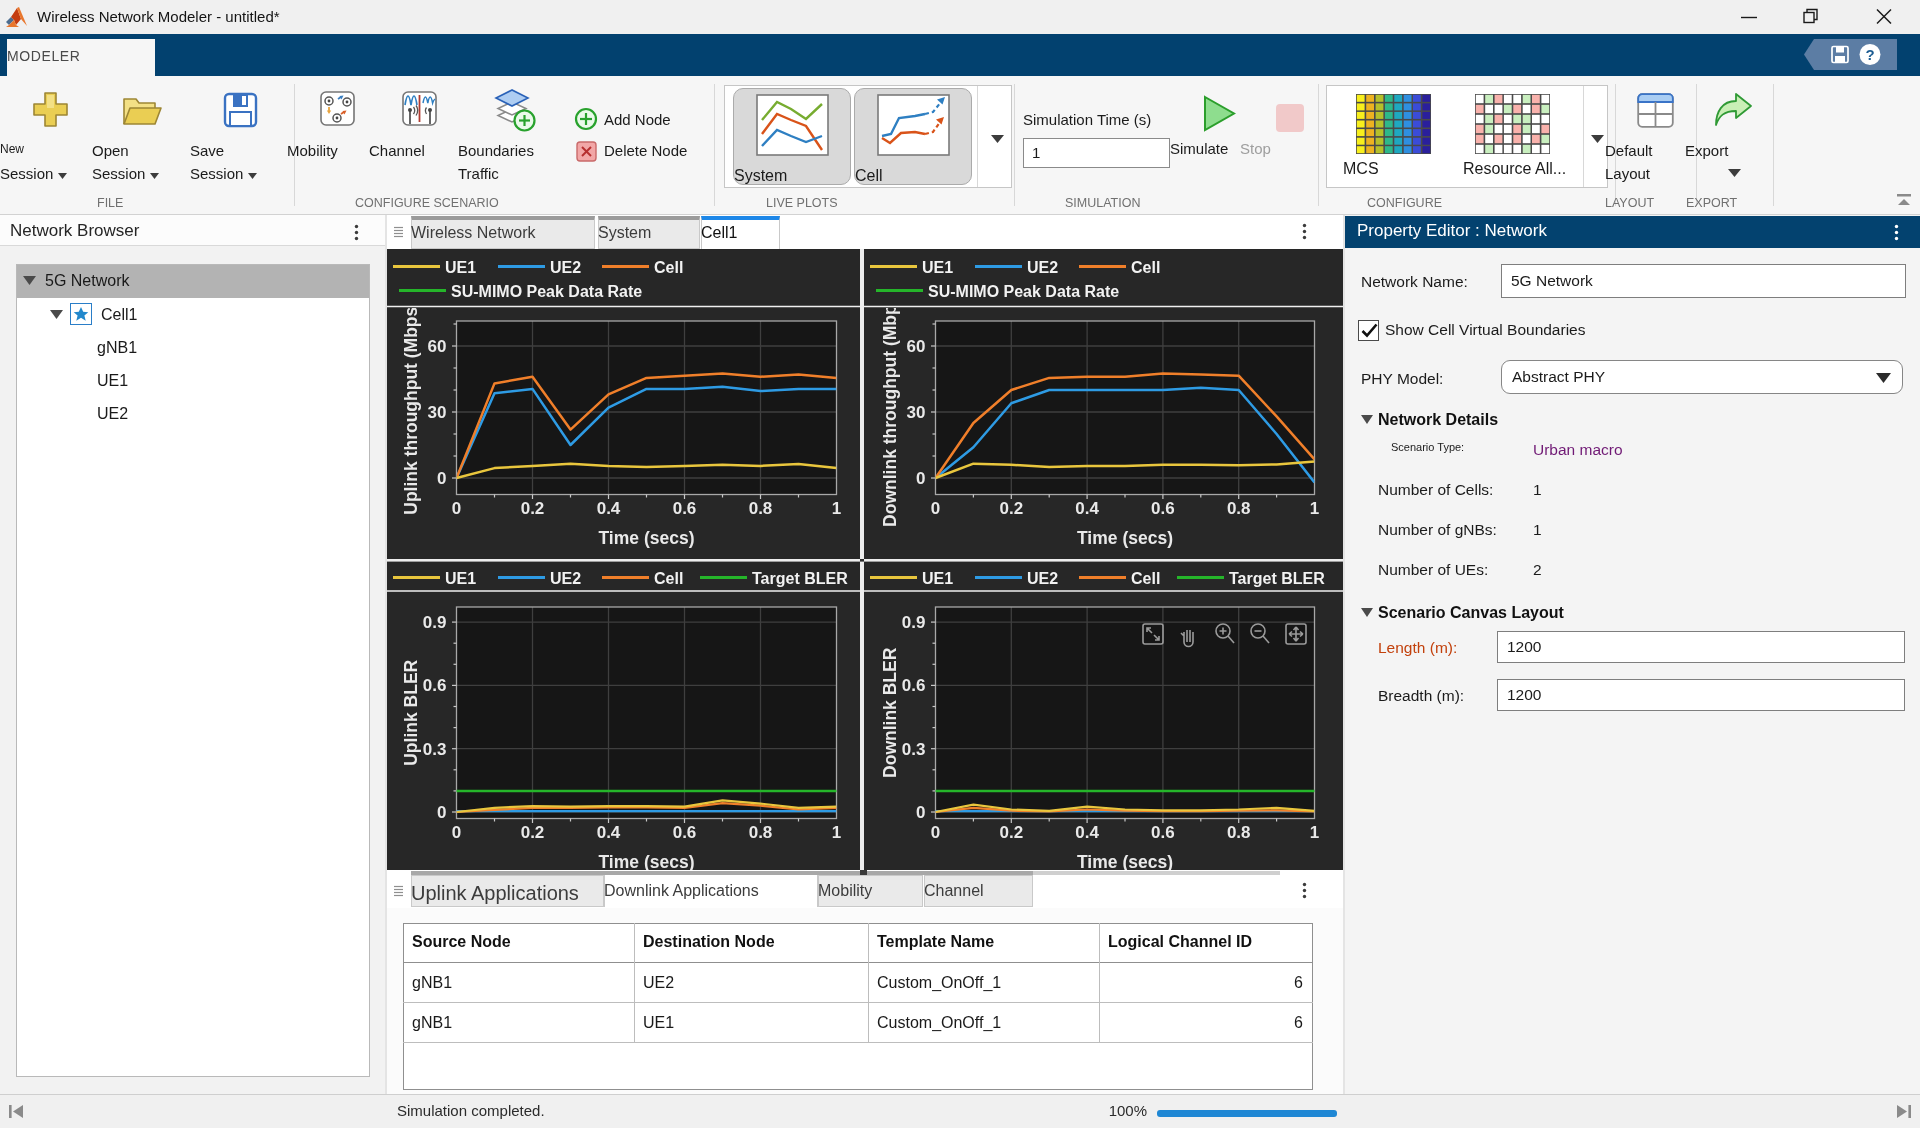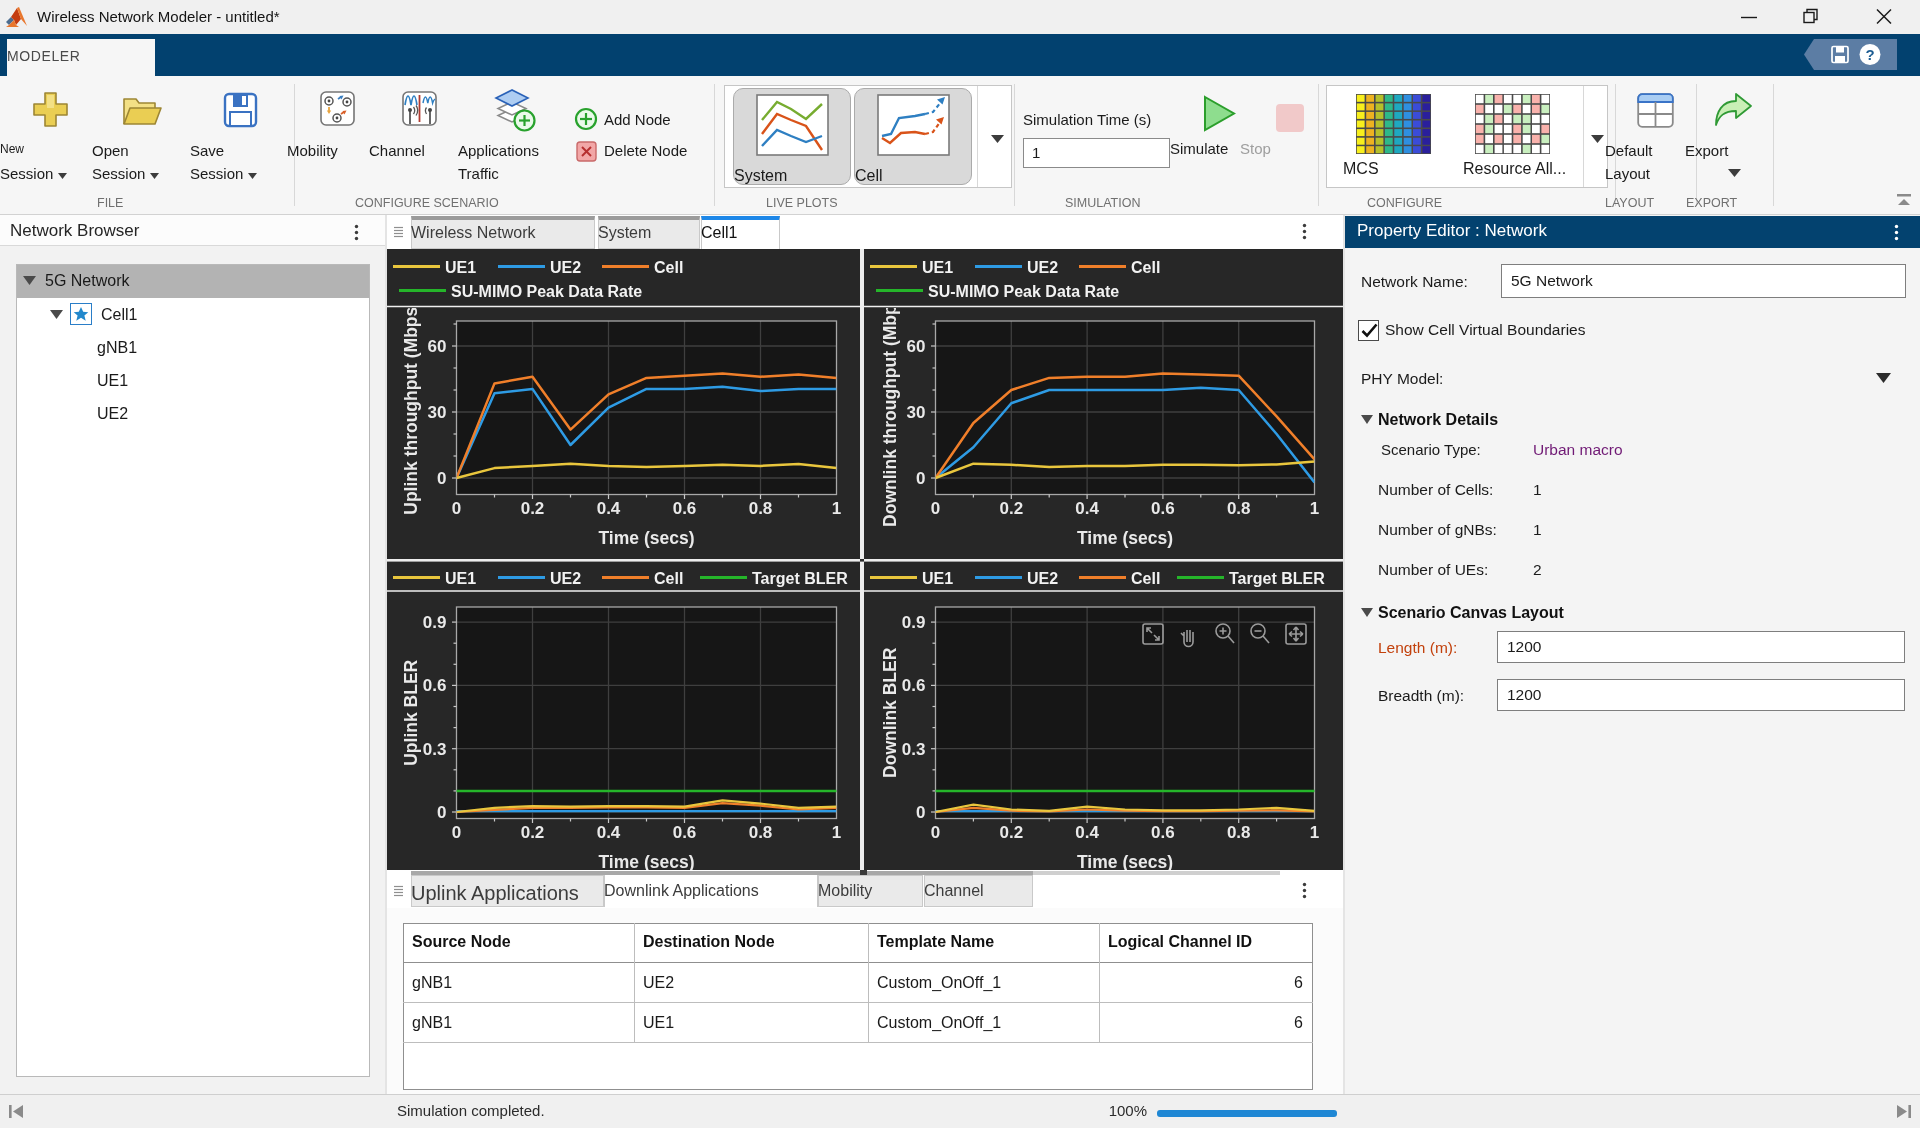--- a/index.html
+++ b/index.html
@@ -122,21 +122,21 @@
   <div class="a ctr" style="left:369px;top:66px;width:100px;font-size:15px;color:#1b1b1b">Channel</div>
 
   <svg class="a" style="left:490px;top:12px" width="46" height="44" viewBox="0 0 46 44">
     <polygon points="22,21 8,27.5 22,34 36,27.5" fill="#fff" stroke="#8a8a8a" stroke-width="1.5"></polygon>
     <polygon points="22,14 8,20.5 22,27 36,20.5" fill="#fff" stroke="#8a8a8a" stroke-width="1.5"></polygon>
     <polygon points="22,2 6,10 22,18 38,10" fill="#aecdf2" stroke="#2a62b8" stroke-width="1.6"></polygon>
     <circle cx="34.5" cy="32.5" r="10" fill="#eafaea" stroke="#28a22d" stroke-width="2.2"></circle>
     <line x1="29" y1="32.5" x2="40" y2="32.5" stroke="#28a22d" stroke-width="2.2"></line>
     <line x1="34.5" y1="27" x2="34.5" y2="38" stroke="#28a22d" stroke-width="2.2"></line>
   </svg>
-  <div class="a ctr" style="left:458px;top:66px;width:100px;font-size:15px;color:#1b1b1b">Applications</div>
+  <div class="a ctr" style="left:458px;top:66px;width:100px;font-size:15px;color:#1b1b1b">Boundaries</div>
   <div class="a ctr" style="left:458px;top:89px;width:100px;font-size:15px;color:#1b1b1b">Traffic</div>
 
   <svg class="a" style="left:574px;top:31px" width="24" height="24" viewBox="0 0 24 24">
     <circle cx="12" cy="12" r="10" fill="#eafaea" stroke="#28a22d" stroke-width="2.2"></circle>
     <line x1="6" y1="12" x2="18" y2="12" stroke="#28a22d" stroke-width="2.2"></line>
     <line x1="12" y1="6" x2="12" y2="18" stroke="#28a22d" stroke-width="2.2"></line>
   </svg>
   <div class="a" style="left:604px;top:35px;font-size:15px;color:#1b1b1b">Add Node</div>
   <svg class="a" style="left:576px;top:65px" width="21" height="21" viewBox="0 0 21 21">
     <rect x="1" y="1" width="19" height="19" rx="3" fill="#f2a7a7" stroke="#c96a6a" stroke-width="1.4"></rect>
@@ -715,28 +715,29 @@
       <circle cx="2.5" cy="14.5" r="1.7" fill="#fff"></circle>
   </svg>
   <div class="a" style="left:16px;top:58px;font-size:15.5px;color:#1b1b1b">Network Name:</div>
   <div class="a" style="left:156px;top:49px;width:405px;height:34px;background:#fff;border:1px solid #7e7e7e;font-size:15.5px;color:#1b1b1b;line-height:32px;padding-left:9px">5G Network</div>
   <div class="a" style="left:13px;top:105px;width:21px;height:21px;background:#fff;border:1.6px solid #4a4a4a"></div>
   <svg class="a" style="left:16px;top:108px" width="17" height="15" viewBox="0 0 17 15">
     <path d="M1.5 8 L6 12.5 L15.5 1.5" fill="none" stroke="#111" stroke-width="2.6"></path>
   </svg>
   <div class="a" style="left:40px;top:106px;font-size:15.5px;color:#1b1b1b">Show Cell Virtual Boundaries</div>
   <div class="a" style="left:16px;top:155px;font-size:15.5px;color:#1b1b1b">PHY Model:</div>
+  <div class="a" style="left:156px;top:145px;width:402px;height:34px;background:#fff;border:1px solid #868686;border-radius:9px;font-size:15.5px;color:#1b1b1b;line-height:32px;padding-left:10px">Abstract PHY</div>
   <svg class="a" style="left:531px;top:158px" width="15" height="10" viewBox="0 0 15 10">
       <path d="M0 0h15L7.5 10z" fill="#2b2b2b"></path>
     </svg>
   <svg class="a" style="left:16px;top:200px" width="12" height="9" viewBox="0 0 12 9">
       <path d="M0 0h12L6 9z" fill="#4a4a4a"></path>
     </svg>
   <div class="a" style="left:33px;top:196px;font-size:16px;font-weight:bold;color:#111">Network Details</div>
-  <div class="a" style="left:36px;top:226px;font-size:15px;color:#1b1b1b">Scenario Type:</div>
+  <div class="a" style="left:46px;top:226px;font-size:11px;color:#1b1b1b">Scenario Type:</div>
   <div class="a" style="left:188px;top:226px;font-size:15.5px;color:#701a75">Urban macro</div>
   <div class="a" style="left:33px;top:266px;font-size:15.5px;color:#1b1b1b">Number of Cells:</div>
   <div class="a" style="left:188px;top:266px;font-size:15.5px;color:#1b1b1b">1</div>
   <div class="a" style="left:33px;top:306px;font-size:15.5px;color:#1b1b1b">Number of gNBs:</div>
   <div class="a" style="left:188px;top:306px;font-size:15.5px;color:#1b1b1b">1</div>
   <div class="a" style="left:33px;top:346px;font-size:15.5px;color:#1b1b1b">Number of UEs:</div>
   <div class="a" style="left:188px;top:346px;font-size:15.5px;color:#1b1b1b">2</div>
   <svg class="a" style="left:16px;top:393px" width="12" height="9" viewBox="0 0 12 9">
       <path d="M0 0h12L6 9z" fill="#4a4a4a"></path>
     </svg>

